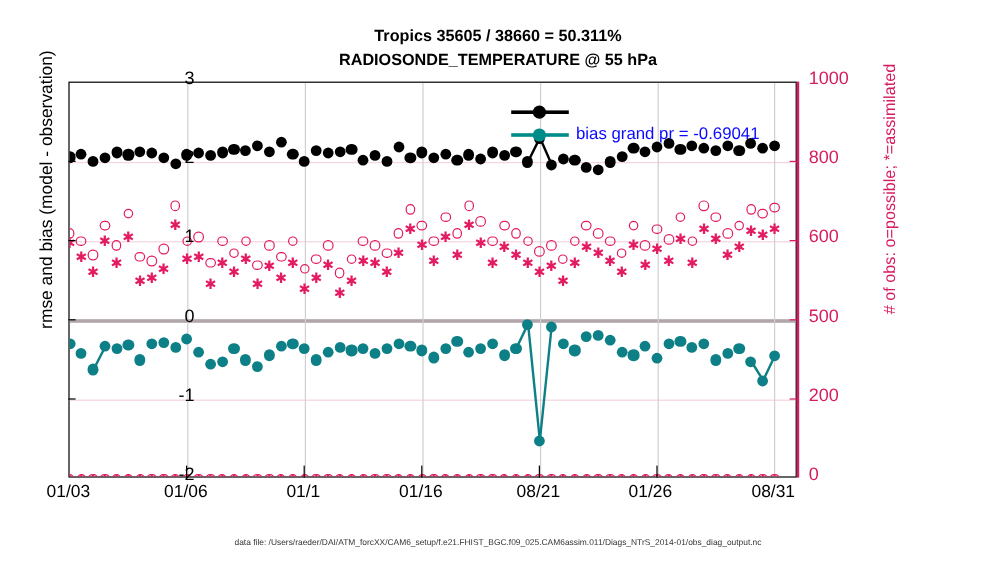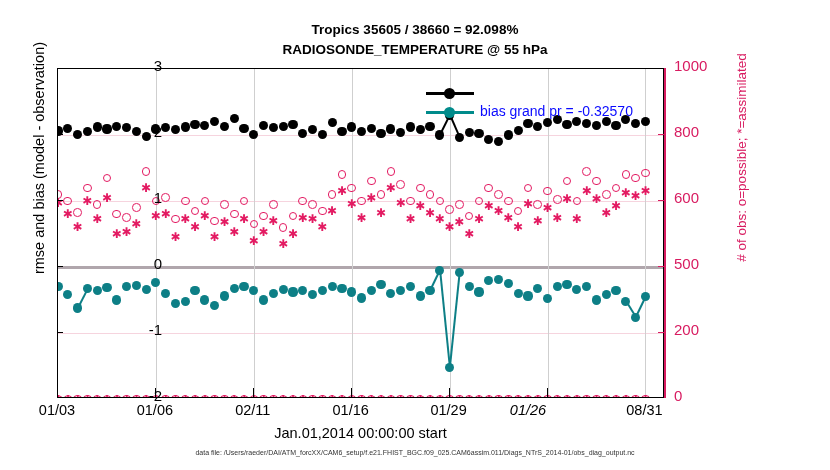--- a/index.html
+++ b/index.html
@@ -87,21 +87,21 @@
   
   .mk{position:absolute;}
   .mk-dot{border-radius:50%;}
   .mk-open{border-radius:50%;background:transparent;box-sizing:border-box;}
 </style>
 </head>
 <body>
 
 <div id="stage">
 
-  <div class="title" id="title-line1">Tropics 35605 / 38660 = 92.098%</div>
+  <div class="title" id="title-line1">Tropics 35605 / 38660 = 50.311%</div>
   <div class="title" id="title-line2">RADIOSONDE_TEMPERATURE @ 55 hPa</div>
 
   <div id="ylabel-left">rmse and bias (model - observation)</div>
   <div id="ylabel-right"># of obs: o=possible; *=assimilated</div>
 
   <div id="plot-frame">
     <div id="plot-inner">
       <div id="grid-layer">
           <div class="gridline-h" style="top: 66px;"></div>
           <div class="gridline-h" style="top: 132px;"></div>
@@ -516,40 +516,39 @@
       <div class="ytick-right" style="top: 255px;">500</div>
       <div class="tickmark-right" style="top: 266px;"></div>
       <div class="ytick-right" style="top: 321px;">200</div>
       <div class="tickmark-right" style="top: 332px;"></div>
       <div class="ytick-right" style="top: 387px;">0</div>
     </div>
   <div id="ticks-bottom">
       <div class="xtick" style="left: 17px;">01/03</div>
       <div class="xtick" style="left: 114.903px;">01/06</div>
       <div class="tickmark-bottom" style="left: 154.903px;"></div>
-      <div class="xtick" style="left: 212.806px;">02/11</div>
+      <div class="xtick" style="left: 212.806px;">01/1</div>
       <div class="tickmark-bottom" style="left: 252.806px;"></div>
       <div class="xtick" style="left: 310.71px;">01/16</div>
       <div class="tickmark-bottom" style="left: 350.71px;"></div>
-      <div class="xtick" style="left: 408.613px;">01/29</div>
+      <div class="xtick" style="left: 408.613px;">08/21</div>
       <div class="tickmark-bottom" style="left: 448.613px;"></div>
-      <div class="xtick" style="left: 488px; font-style: italic;">01/26</div>
+      <div class="xtick" style="left: 502px;">01/26</div>
       <div class="tickmark-bottom" style="left: 546.516px;"></div>
       <div class="xtick" style="left: 604.419px;">08/31</div>
     </div>
 
-  <div id="xlabel">Jan.01,2014 00:00:00 start</div>
 
   <div id="legend">
       <div class="legend-row" style="top: 0px;">
         <div class="legend-line" style="background: rgb(0, 0, 0);"></div>
         <div class="legend-dot" style="background: rgb(0, 0, 0);"></div>
       </div>
       <div class="legend-row" style="top: 19px;">
         <div class="legend-line" style="background: rgb(0, 139, 139);"></div>
         <div class="legend-dot" style="background: rgb(0, 139, 139);"></div>
-        <div class="legend-text" style="color: rgb(10, 10, 255);">bias grand pr = -0.32570</div>
+        <div class="legend-text" style="color: rgb(10, 10, 255);">bias grand pr = -0.69041</div>
       </div>
     </div>
 
   <div id="footer">data file: /Users/raeder/DAI/ATM_forcXX/CAM6_setup/f.e21.FHIST_BGC.f09_025.CAM6assim.011/Diags_NTrS_2014-01/obs_diag_output.nc</div>
 
 </div>
 
 </body></html>

